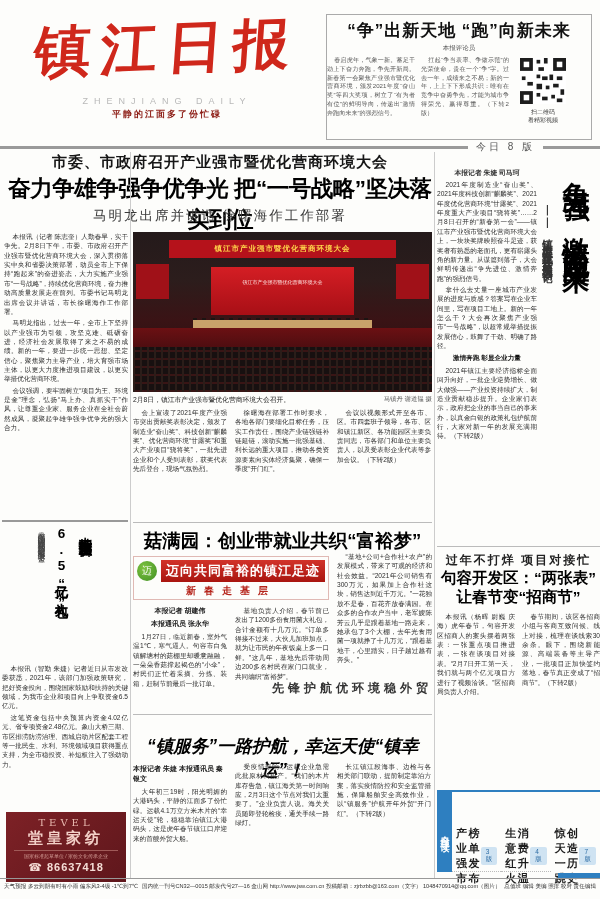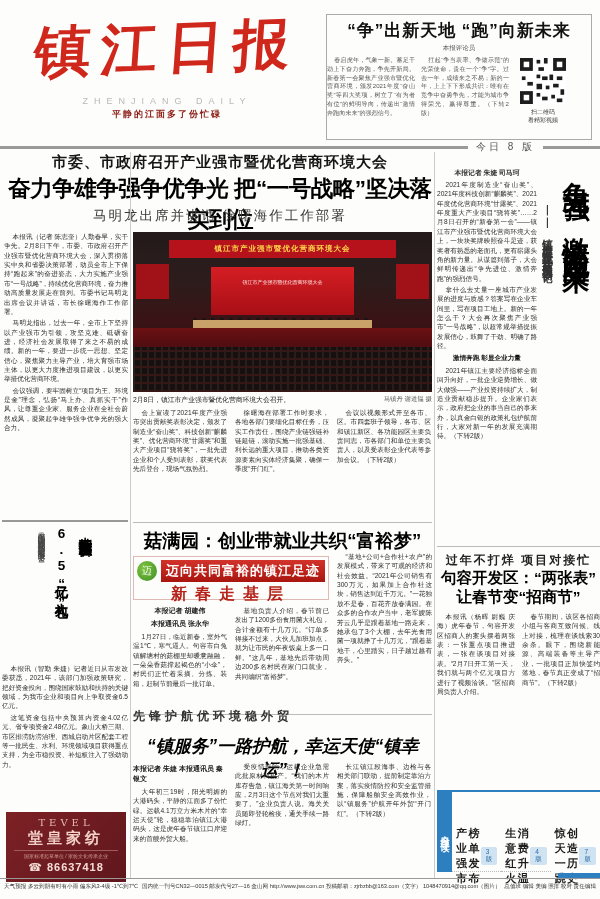--- a/index.html
+++ b/index.html
@@ -70,36 +70,36 @@
   .v-head{left:558px;top:160px;height:384px;writing-mode:vertical-rl;text-orientation:upright;
           font-size:27px;font-weight:900;color:#000;letter-spacing:5px;}
   
   .mush-head{left:133px;top:528px;width:299px;text-align:center;font-size:18.5px;font-weight:900;color:#000;}
   .mush-banner{left:133px;top:556px;width:196px;height:44px;border:1px solid #e0b9b4;box-sizing:border-box;padding:3px;}
   .mb-row{display:flex;align-items:center;gap:4px;}
   .mb-icon{width:20px;height:20px;border-radius:50%;background:radial-gradient(circle at 35% 35%,#7fc341,#3f8f23);
            color:#fff;font-size:10px;display:flex;align-items:center;justify-content:center;flex:0 0 20px;}
   .mb-title{flex:1;background:linear-gradient(#d2332a,#a9150f);color:#fff;font-size:13px;font-weight:700;
             text-align:center;padding:2px 0;letter-spacing:1px;}
-  .mb-sub{text-align:center;color:#b5231a;font-size:16px;font-weight:900;letter-spacing:8px;margin-top:2px;}
+  .mb-sub{text-align:center;color:#b5231a;font-size:10px;font-weight:900;letter-spacing:8px;margin-top:2px;}
   
   .grant{left:2px;top:520px;width:126px;height:287px;border-top:2px solid #999;box-sizing:border-box;padding-top:4px;}
   .grant-heads{display:flex;flex-direction:row-reverse;justify-content:center;gap:6px;height:132px;}
   .g-big{writing-mode:vertical-rl;text-orientation:upright;font-size:13.5px;font-weight:900;color:#000;letter-spacing:1px;}
   .g-kick{writing-mode:vertical-rl;font-size:7.5px;color:#444;letter-spacing:1px;height:128px;}
   .grant-body{margin-top:6px;}
   
   .ad{left:6px;top:812px;width:120px;height:70px;background:linear-gradient(135deg,#7d2126,#5f171c);
       color:#e9b9b0;text-align:center;padding-top:5px;box-sizing:border-box;}
   .ad-en{font-size:10px;letter-spacing:4px;font-family:"DejaVu Serif","Liberation Serif",serif;}
   .ad-cn{font-size:15px;font-weight:900;color:#f2cfc7;letter-spacing:4px;margin:1px 0;}
   .ad-tag{font-size:5px;color:#d49d96;border-top:1px solid #a05a58;margin:2px 8px;padding-top:2px;}
   .ad-tel{font-size:11px;font-weight:bold;color:#f5ddd6;letter-spacing:1px;}
   
-  .svc-kick{left:133px;top:708px;width:299px;text-align:left;font-size:12px;color:#333;letter-spacing:4px;font-weight:bold;}
+  .svc-kick{left:133px;top:680px;width:299px;text-align:right;font-size:12px;color:#333;letter-spacing:4px;font-weight:bold;}
   .svc-head{left:133px;top:734px;width:299px;text-align:center;font-size:17.5px;font-weight:900;color:#000;font-style:italic;}
   
   .jr-kick{left:437px;top:552px;width:163px;text-align:center;font-size:12px;font-weight:bold;color:#222;letter-spacing:2px;}
   .jr-head{left:437px;top:568px;width:163px;text-align:center;font-size:15.5px;font-weight:900;color:#000;line-height:1.25;}
   
   .digest{left:437px;top:790px;width:163px;height:80px;border-top:2px solid #2e7fc0;display:flex;}
   .dg-tab{width:15px;background:#2e7fc0;color:#fff;writing-mode:vertical-rl;text-orientation:upright;
           font-size:9.5px;font-weight:bold;display:flex;align-items:center;justify-content:center;letter-spacing:2px;}
   .dg-rows{flex:1;display:flex;flex-direction:row;margin-top:48px;}
   .dg-row{flex:1;display:flex;align-items:center;justify-content:space-between;padding:0 4px;border-bottom:1px dotted #bbb;}

